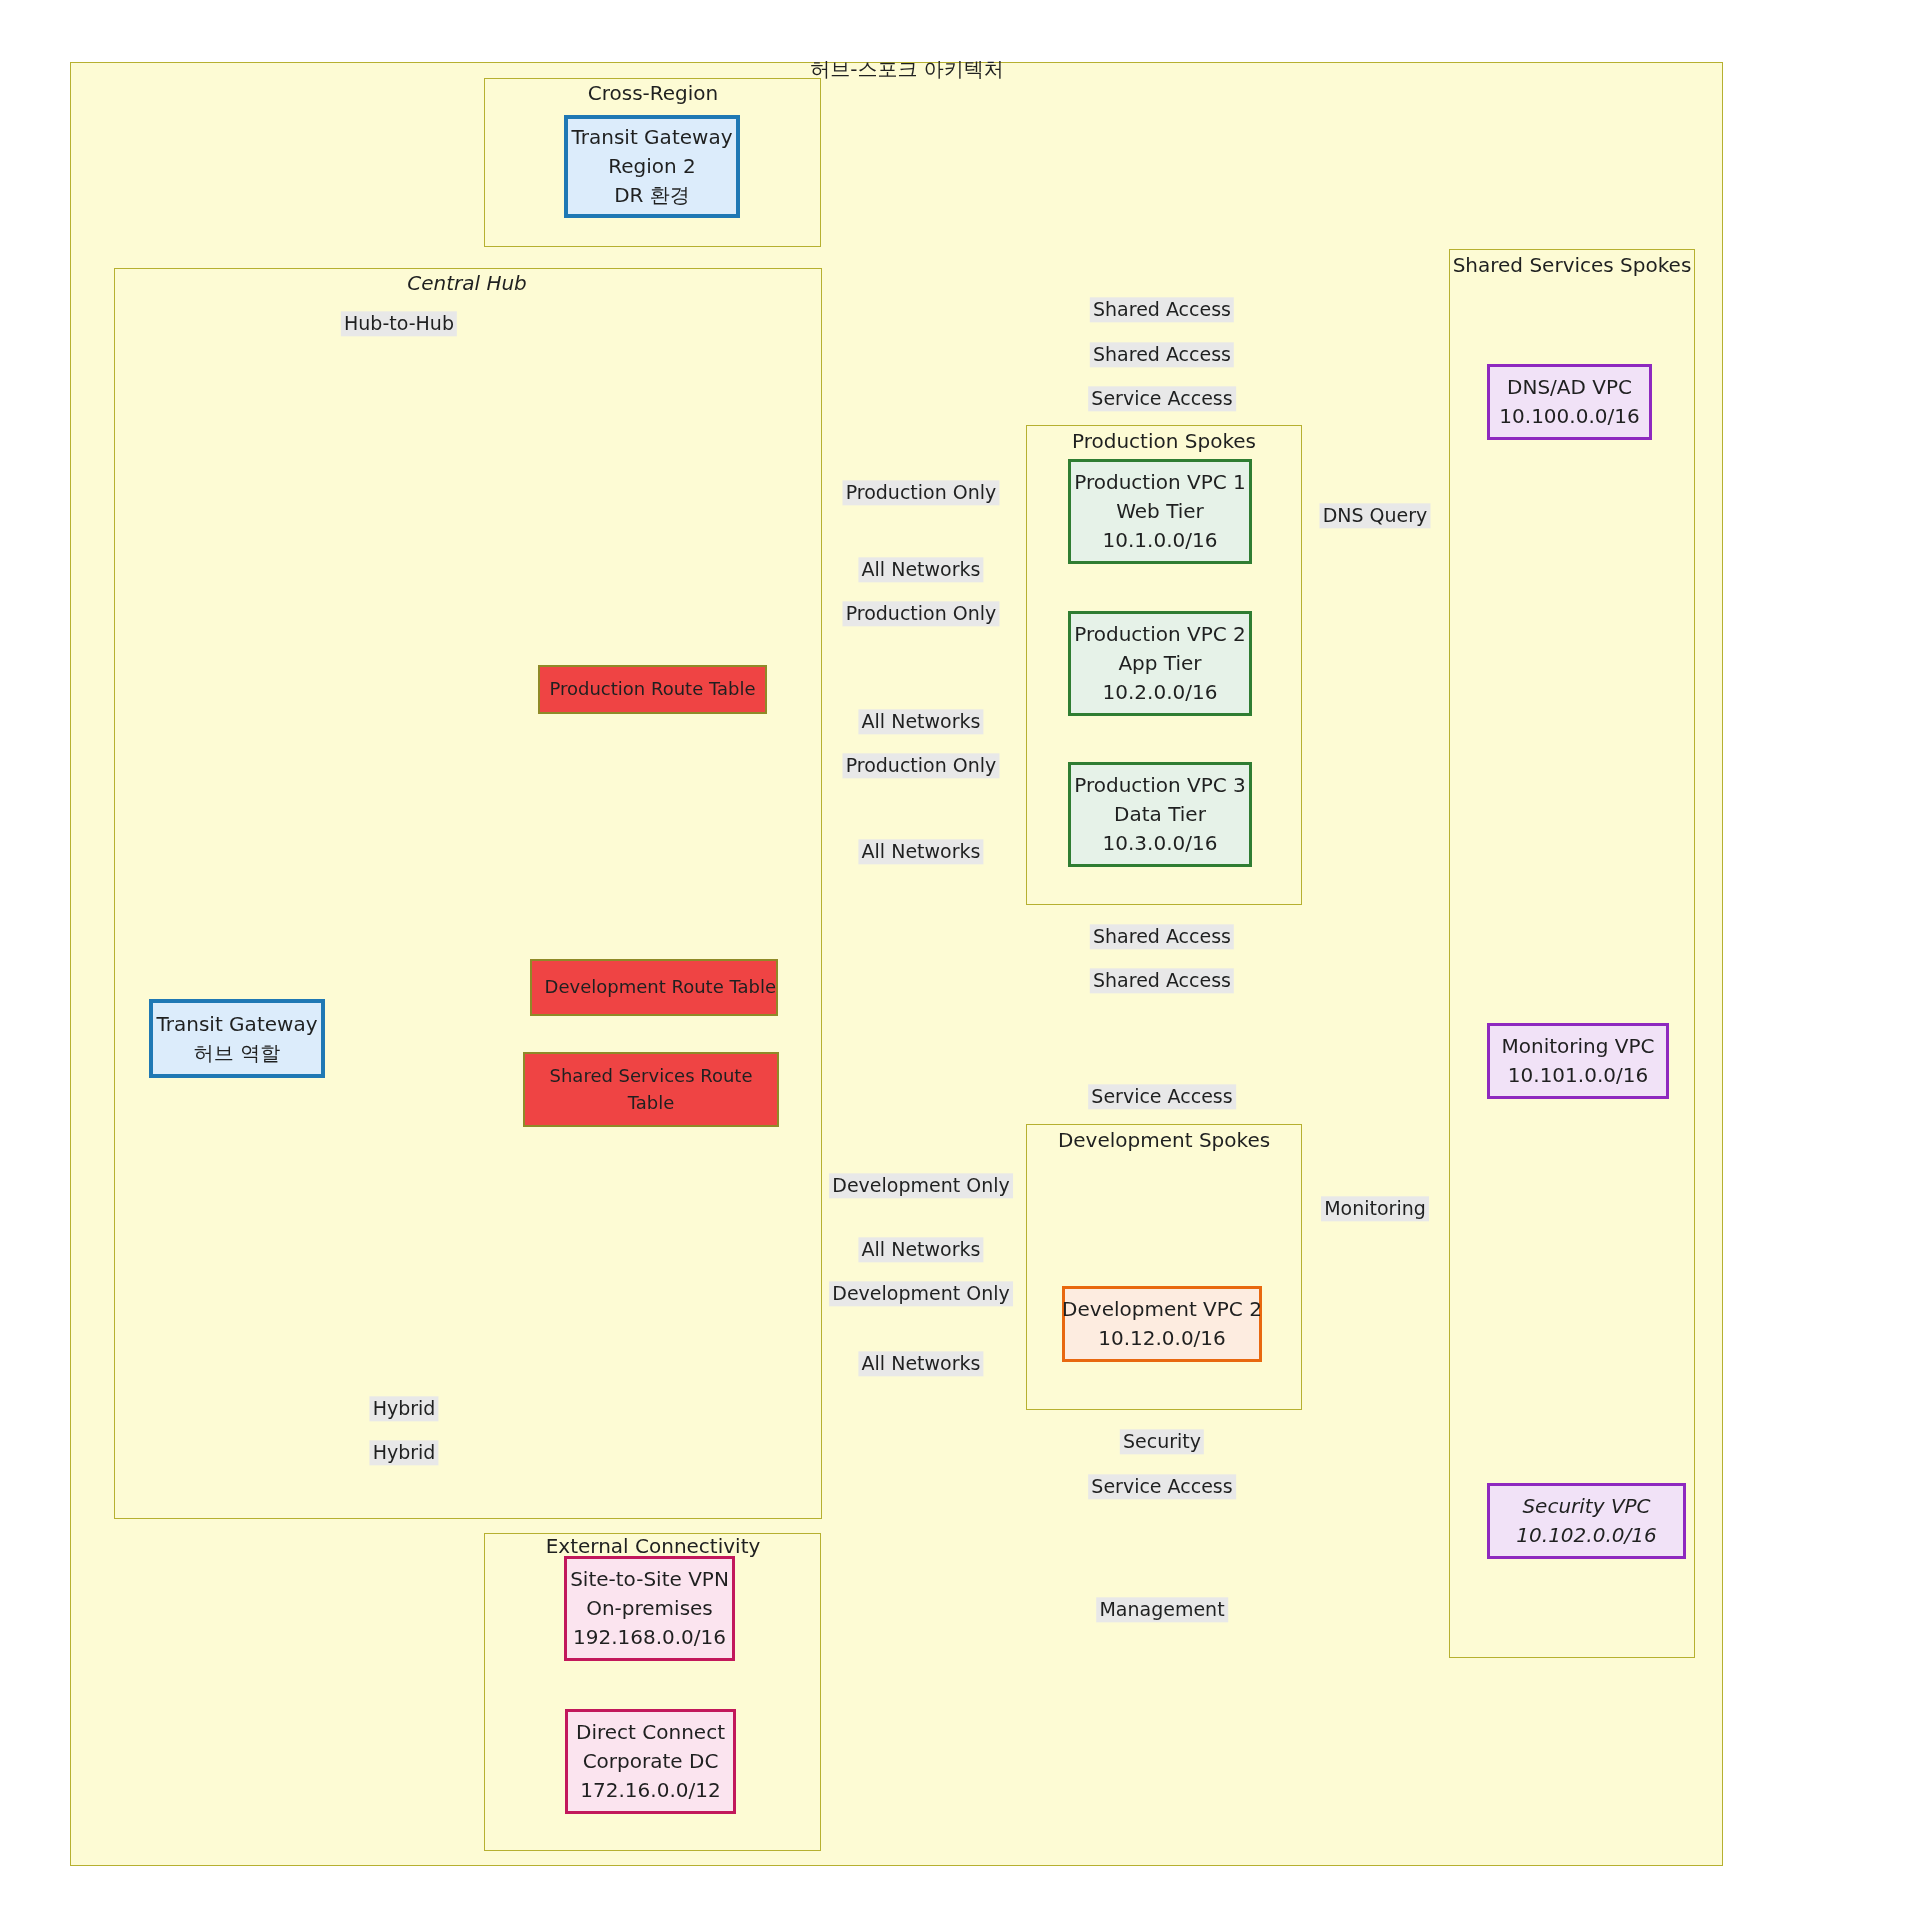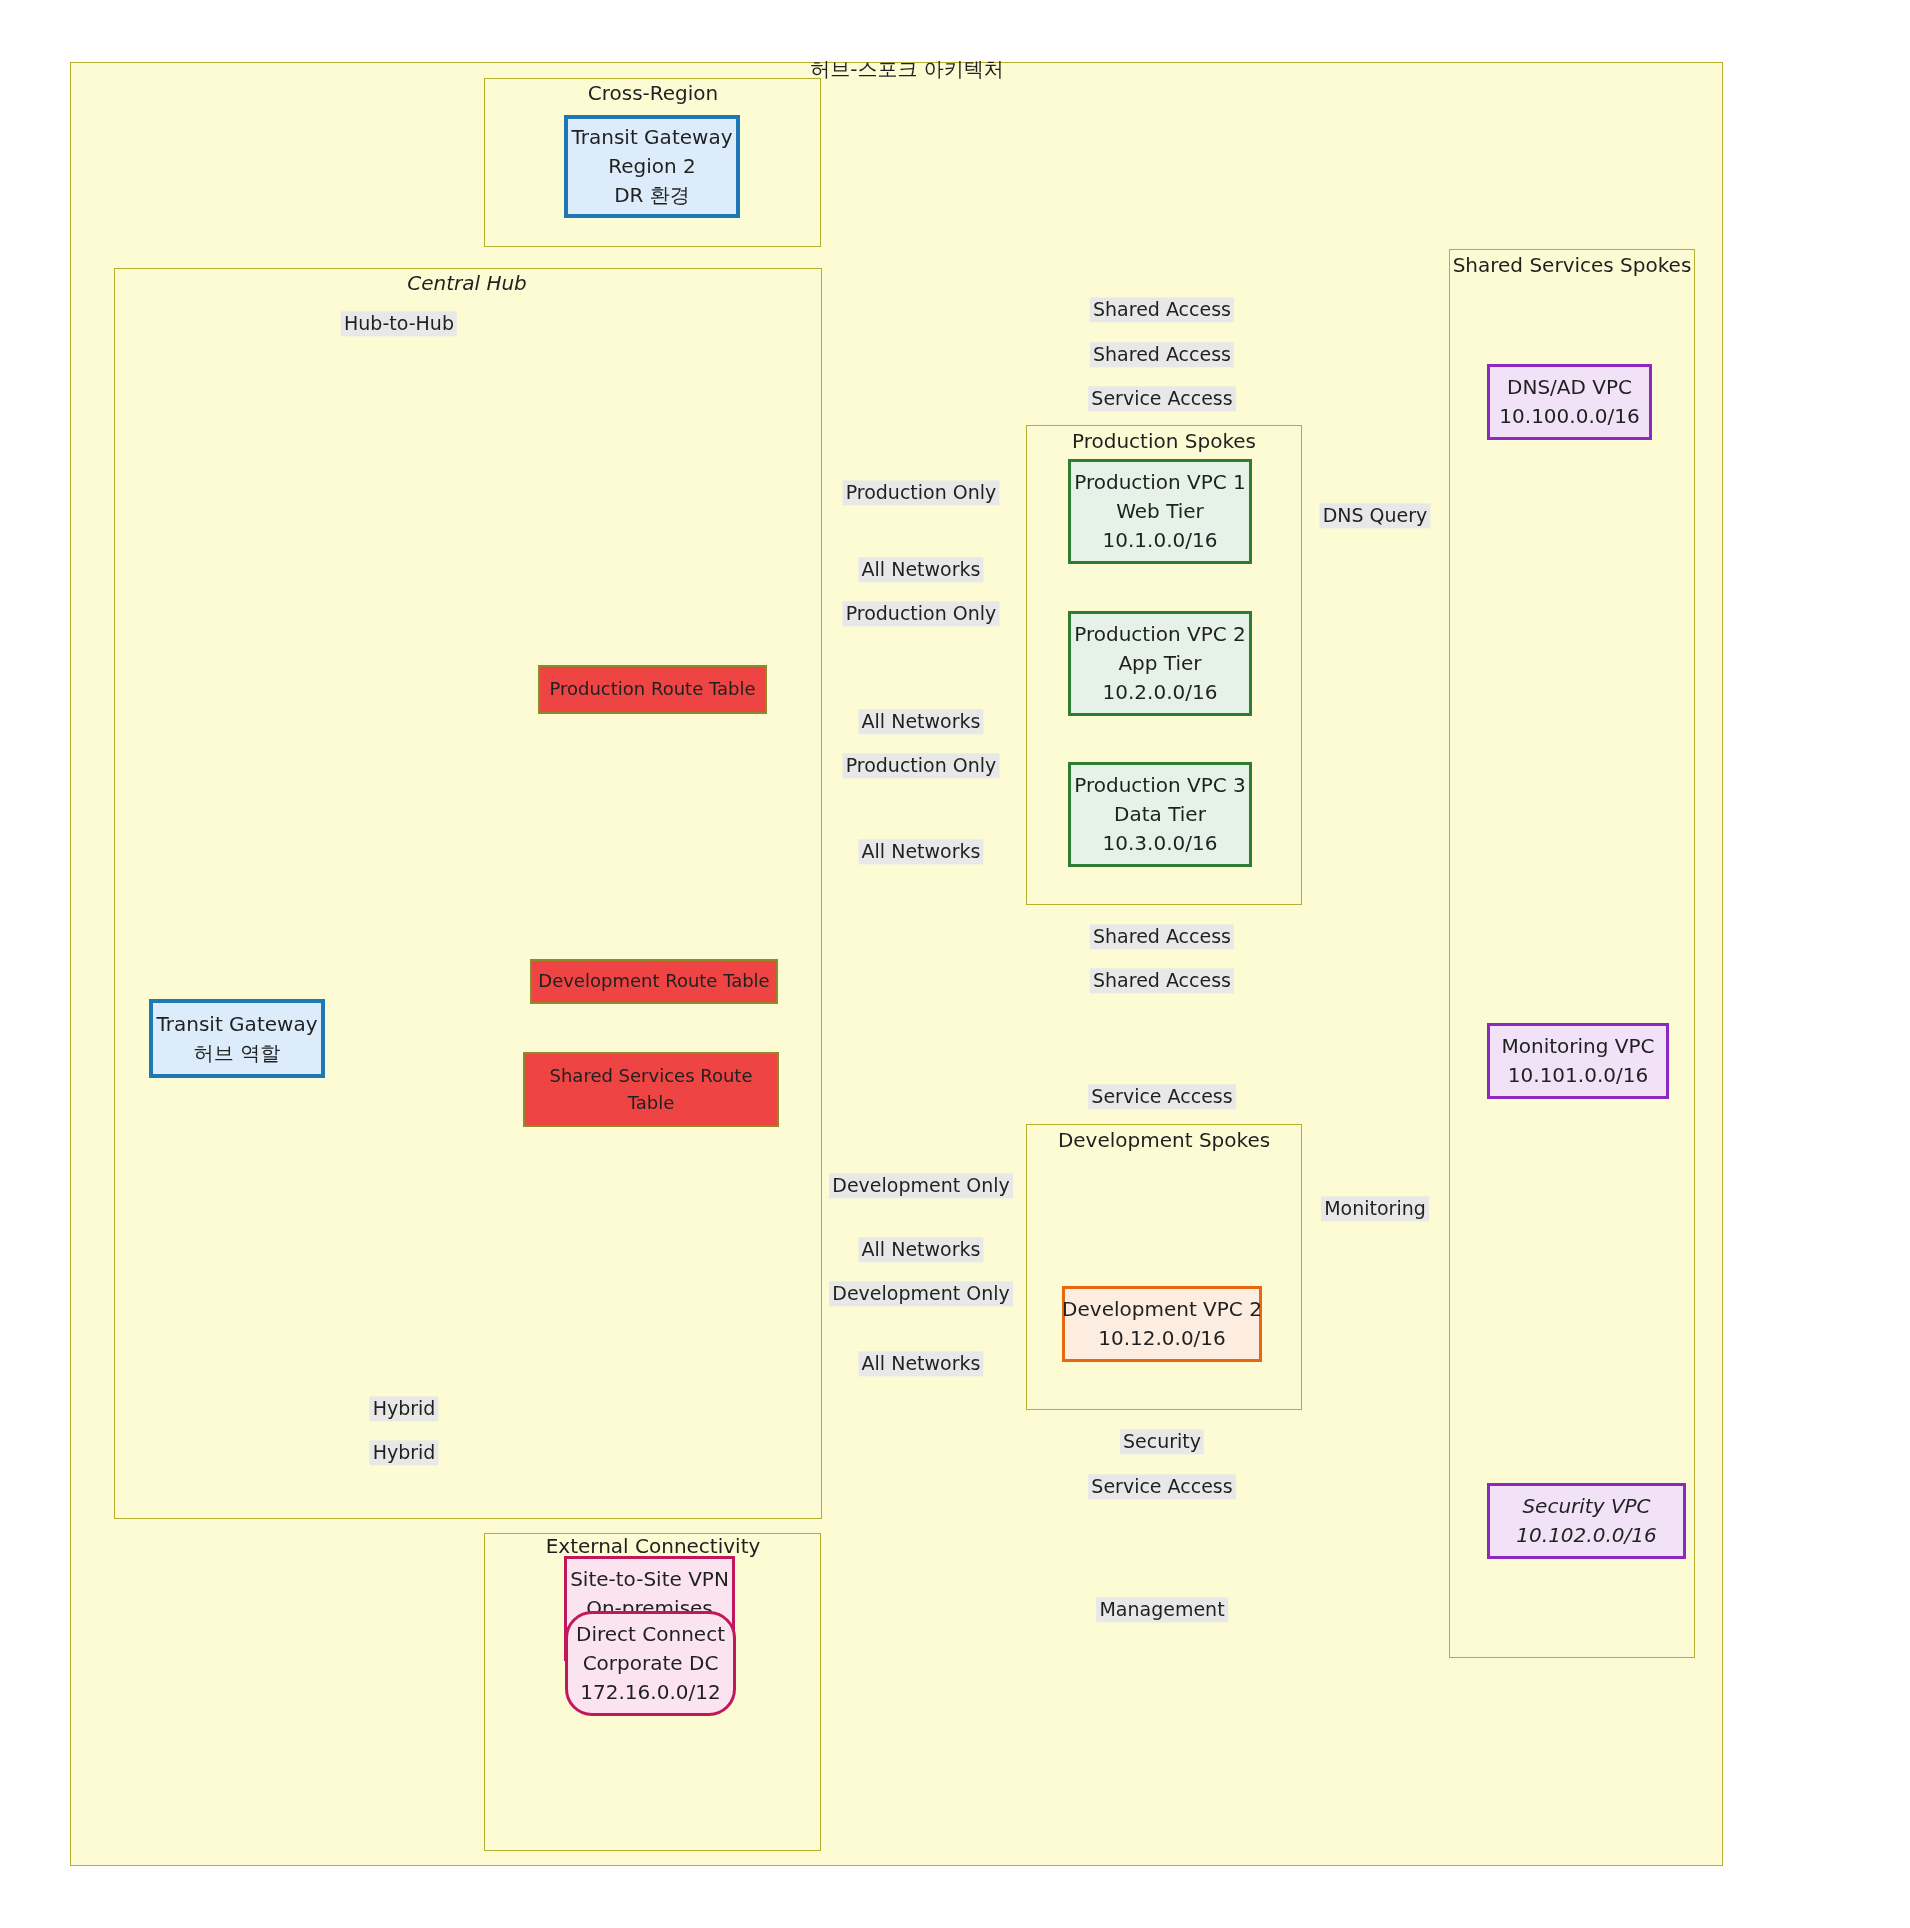--- a/index.html
+++ b/index.html
@@ -130,21 +130,21 @@
 
   <div class="node n-tgw" style="left:149px;top:999px;width:176px;height:79px;">
     <span>Transit Gateway</span>
     <span>허브 역할</span>
   </div>
 
   <div class="node n-rt" style="left:538px;top:665px;width:229px;height:49px;">
     <span>Production Route Table</span>
   </div>
 
-  <div class="node n-rt" style="left:530px;top:959px;width:248px;height:45px;">
+  <div class="node n-rt" style="left:530px;top:959px;width:248px;height:57px;align-items:flex-end;">
     <span>Development Route Table</span>
   </div>
 
   <div class="node n-rt" style="left:523px;top:1052px;width:256px;height:75px;">
     <span>Shared Services Route</span>
     <span>Table</span>
   </div>
 
   <div class="node n-prod" style="left:1068px;top:459px;width:184px;height:105px;">
     <span>Production VPC 1</span>
@@ -184,21 +184,21 @@
     <span>Security VPC</span>
     <span>10.102.0.0/16</span>
   </div>
 
   <div class="node n-ext" style="left:564px;top:1556px;width:171px;height:105px;">
     <span>Site-to-Site VPN</span>
     <span>On-premises</span>
     <span>192.168.0.0/16</span>
   </div>
 
-  <div class="node n-ext" style="left:565px;top:1611px;width:171px;height:105px;border-radius:27px;">
+  <div class="node n-ext" style="left:565px;top:1709px;width:171px;height:105px;">
     <span>Direct Connect</span>
     <span>Corporate DC</span>
     <span>172.16.0.0/12</span>
   </div>
 
   <div class="edge-label" style="left:399px;top:324px;">Hub-to-Hub</div>
 
   <div class="edge-label" style="left:1162px;top:310px;">Shared Access</div>
   <div class="edge-label" style="left:1162px;top:355px;">Shared Access</div>
   <div class="edge-label" style="left:1162px;top:399px;">Service Access</div>

